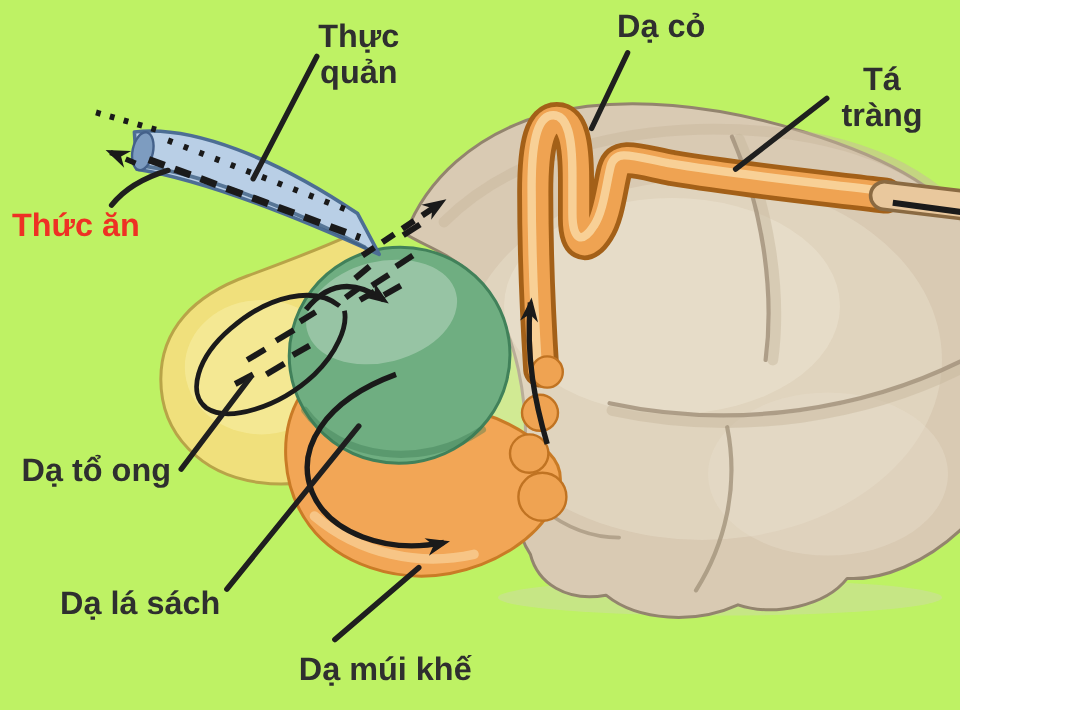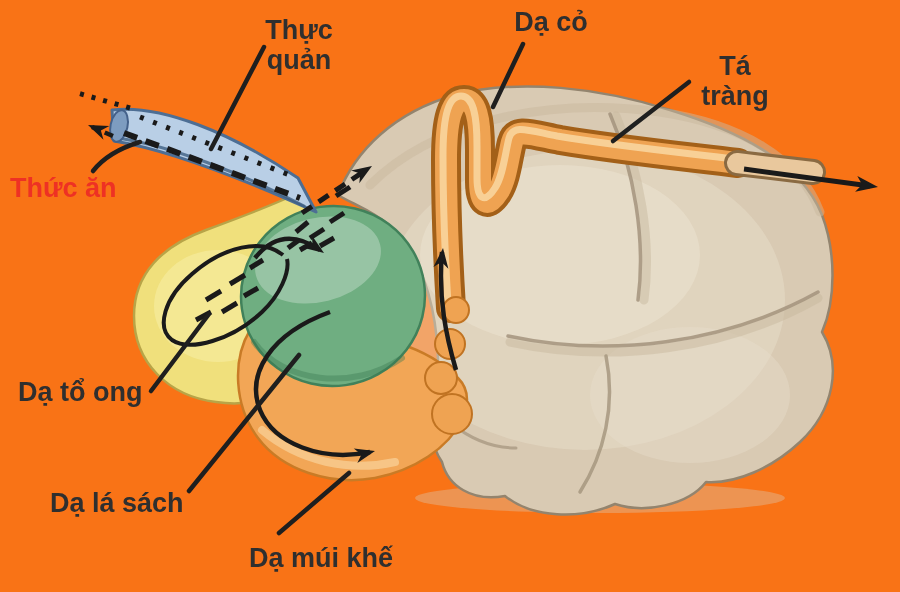--- a/index.html
+++ b/index.html
@@ -1,16 +1,16 @@
 <!DOCTYPE html>
 <html><head>
 <meta charset="utf-8">
 <style>
   html,body{margin:0;padding:0;background:#ffffff;}
-  .canvas{position:relative;width:900px;height:592px;background:#f97316;overflow:hidden;
+  .canvas{position:relative;width:800px;height:592px;background:#bef264;overflow:hidden;
           font-family:"Liberation Sans","DejaVu Sans",sans-serif;}
   svg{display:block;}
   text{font-family:"Liberation Sans","DejaVu Sans",sans-serif;font-weight:bold;font-size:27px;}
   .leader{stroke:#1f1f1f;stroke-width:4.5;stroke-linecap:round;fill:none;}
   .flow{stroke:#1a1a1a;fill:none;stroke-linecap:butt;}
   .crease{fill:none;stroke-linecap:round;}
 </style>
 </head>
 <body>
 

